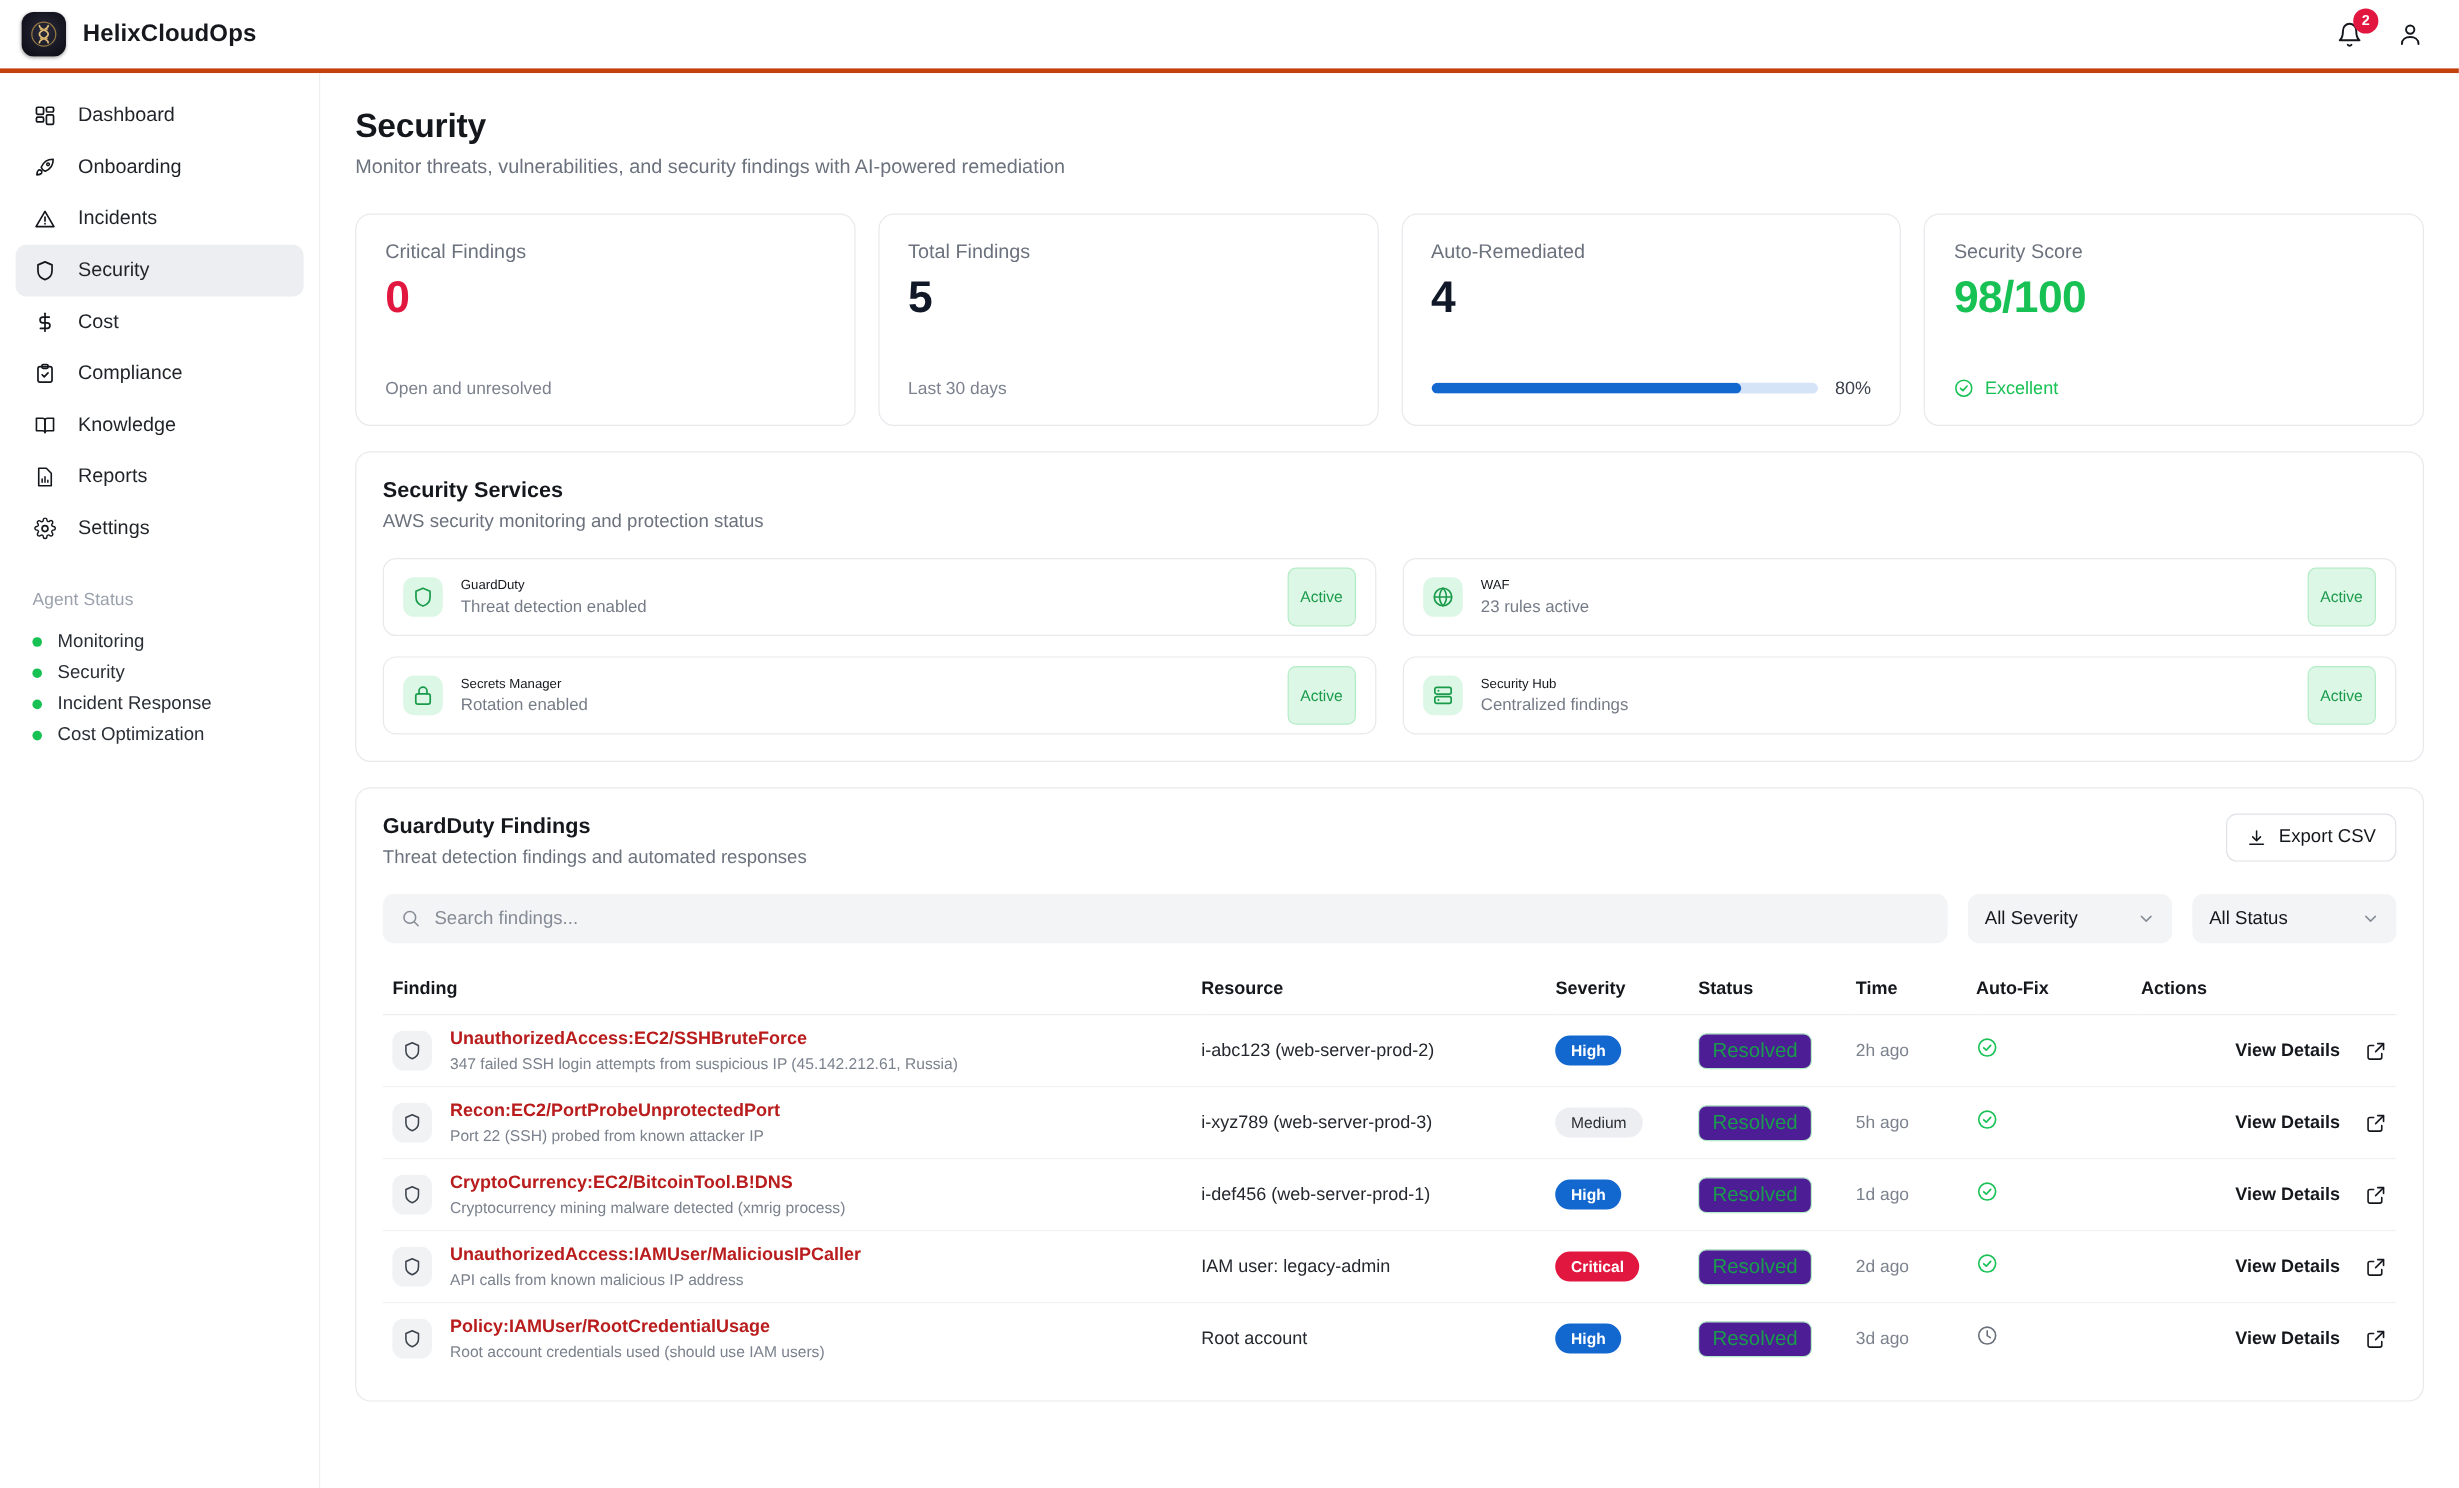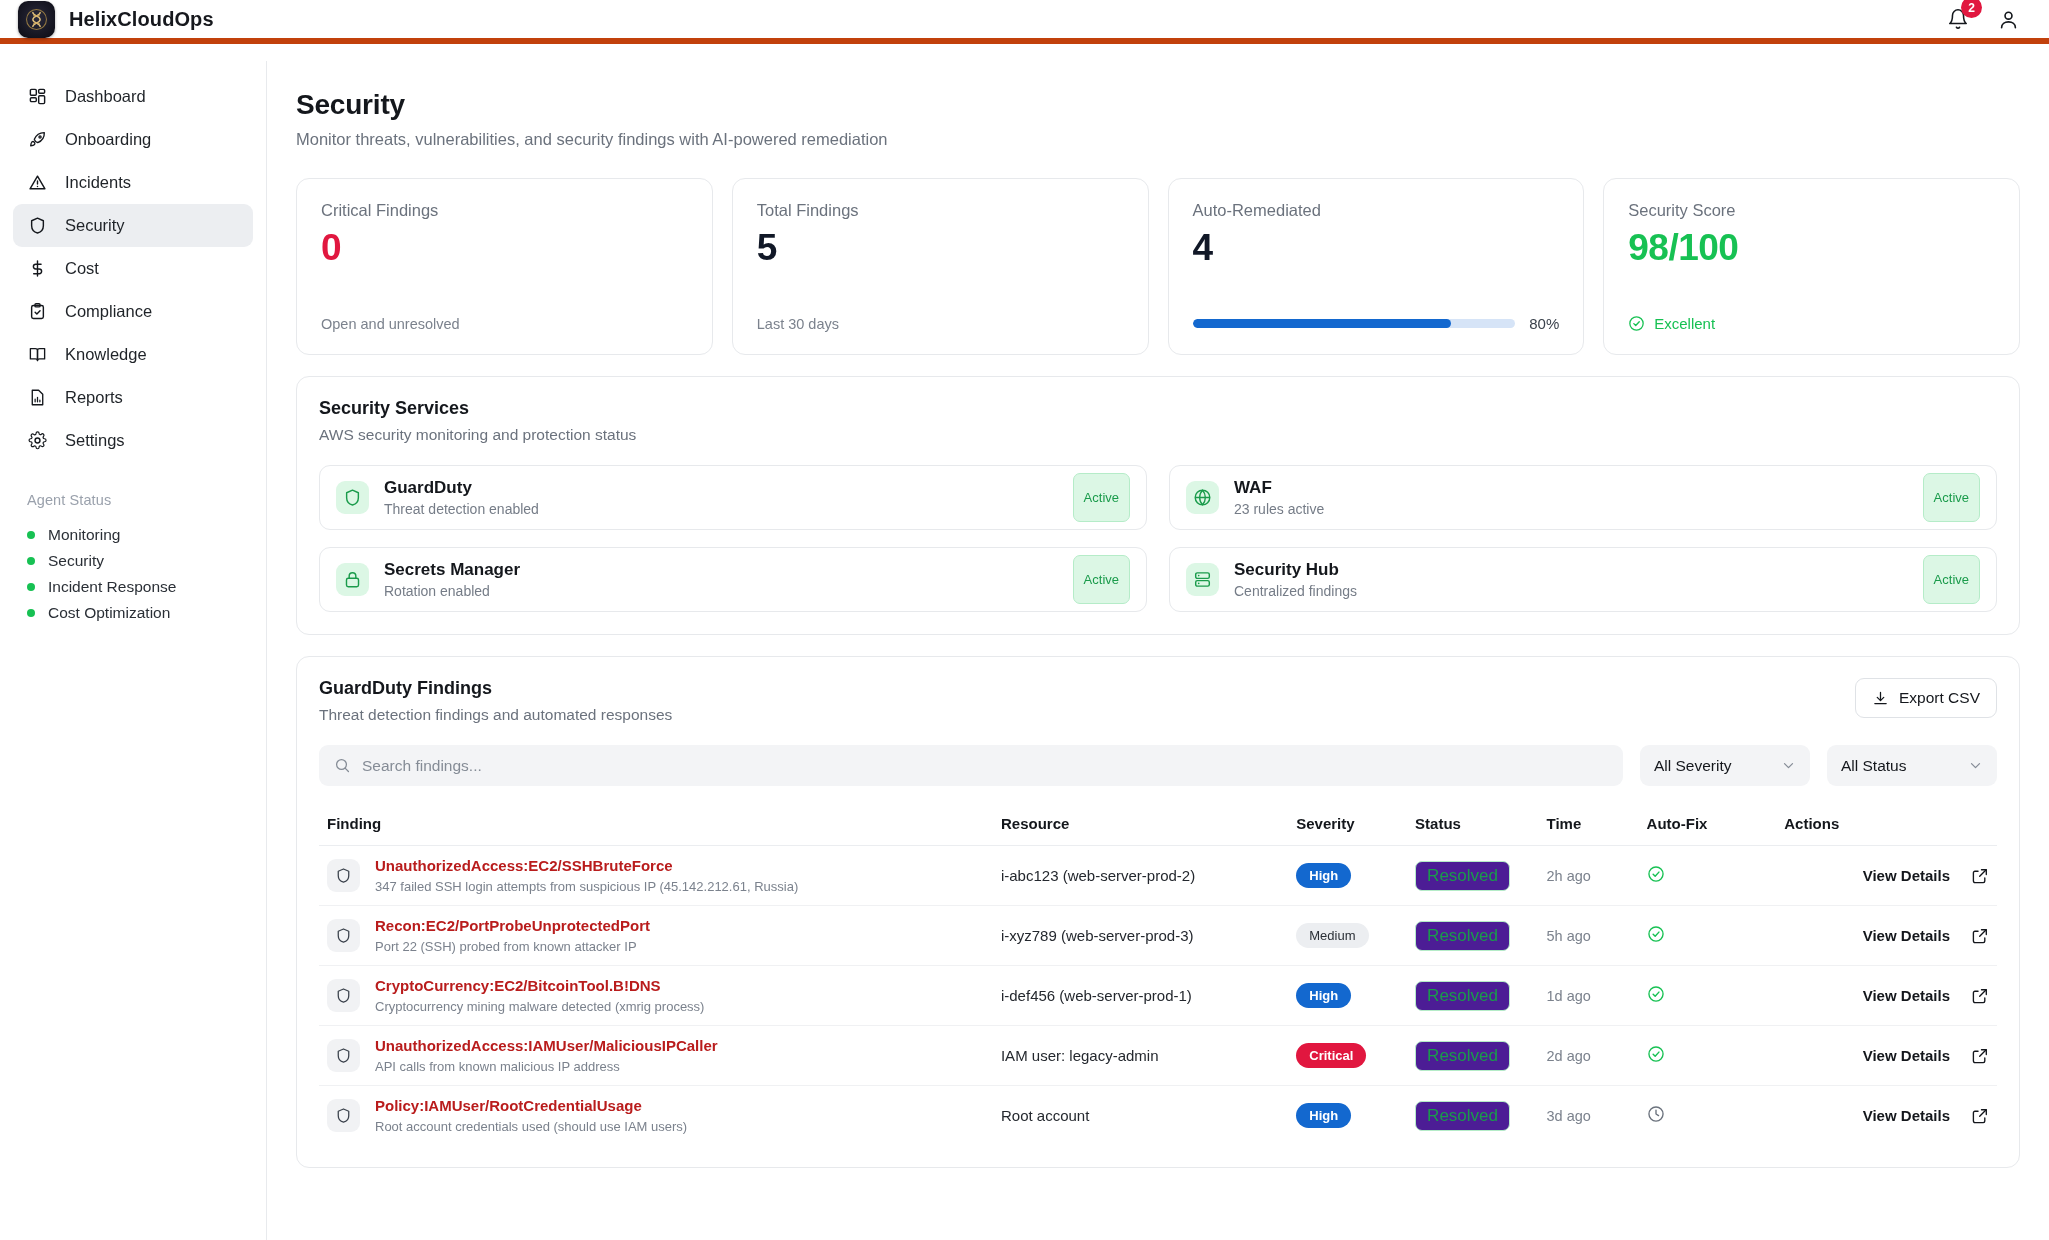--- a/index.html
+++ b/index.html
@@ -6,22 +6,22 @@
   html, body {
     width: 2049px; height: 1240px;
     font-family: "Liberation Sans", sans-serif;
     background: #ffffff;
     color: #111827;
     overflow: hidden;
   }
 
   
   .topbar {
-    position: absolute; top: 0; left: 0; width: 2049px; height: 44px;
-    background: #ffffff; border-bottom: 6px solid #c2410c;
+    position: absolute; top: 0; left: 0; width: 2049px; height: 61px;
+    background: #ffffff; border-bottom: 4px solid #c2410c;
     display: flex; align-items: center; justify-content: space-between;
     padding: 0 22px 0 18px;
   }
   .brand { display: flex; align-items: center; gap: 14px; }
   .logo {
     width: 37px; height: 37px; border-radius: 10px;
     background: radial-gradient(circle at 50% 45%, #2a2a3c 0%, #14141f 70%, #0a0a12 100%);
     display: flex; align-items: center; justify-content: center;
     box-shadow: 0 1px 3px rgba(0,0,0,.35);
     position: relative; overflow: hidden;
@@ -90,21 +90,21 @@
   .svc-grid { display: grid; grid-template-columns: 1fr 1fr; gap: 17px 22px; margin-top: 21px; }
   .svc-card {
     border: 1px solid #e7e9ec; border-radius: 11px; height: 65px;
     display: flex; align-items: center; padding: 0 16px; gap: 15px; background: #fff;
   }
   .svc-ic {
     width: 33px; height: 33px; border-radius: 9px; background: #dcf7e5;
     display: flex; align-items: center; justify-content: center; flex: 0 0 33px;
   }
   .svc-texts { display: flex; flex-direction: column; gap: 3px; }
-  .svc-name { font-size: 17px; font-weight: 700; color: #14171c; }
+  .svc-name { font-size: 11px; font-weight: 400; color: #14171c; }
   .svc-desc { font-size: 14px; color: #757c87; }
   .chip-active {
     margin-left: auto; background: #dcf7e5; color: #1a9b4b;
     border: 1px solid #b5ecc8; border-radius: 7px;
     font-size: 13px; padding: 16px 10px; font-weight: 500;
   }
 
   
   .findings-head { display: flex; align-items: flex-start; justify-content: space-between; }
   .btn-export {

